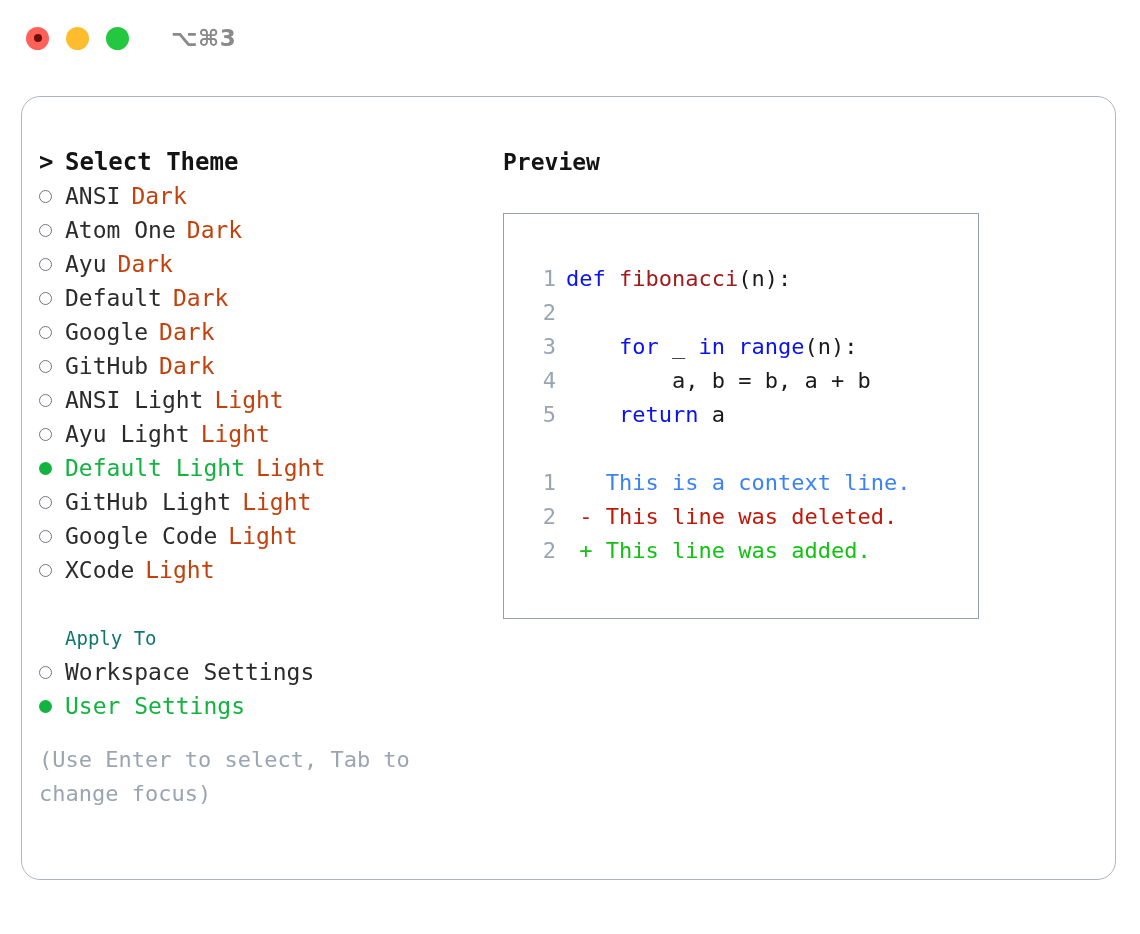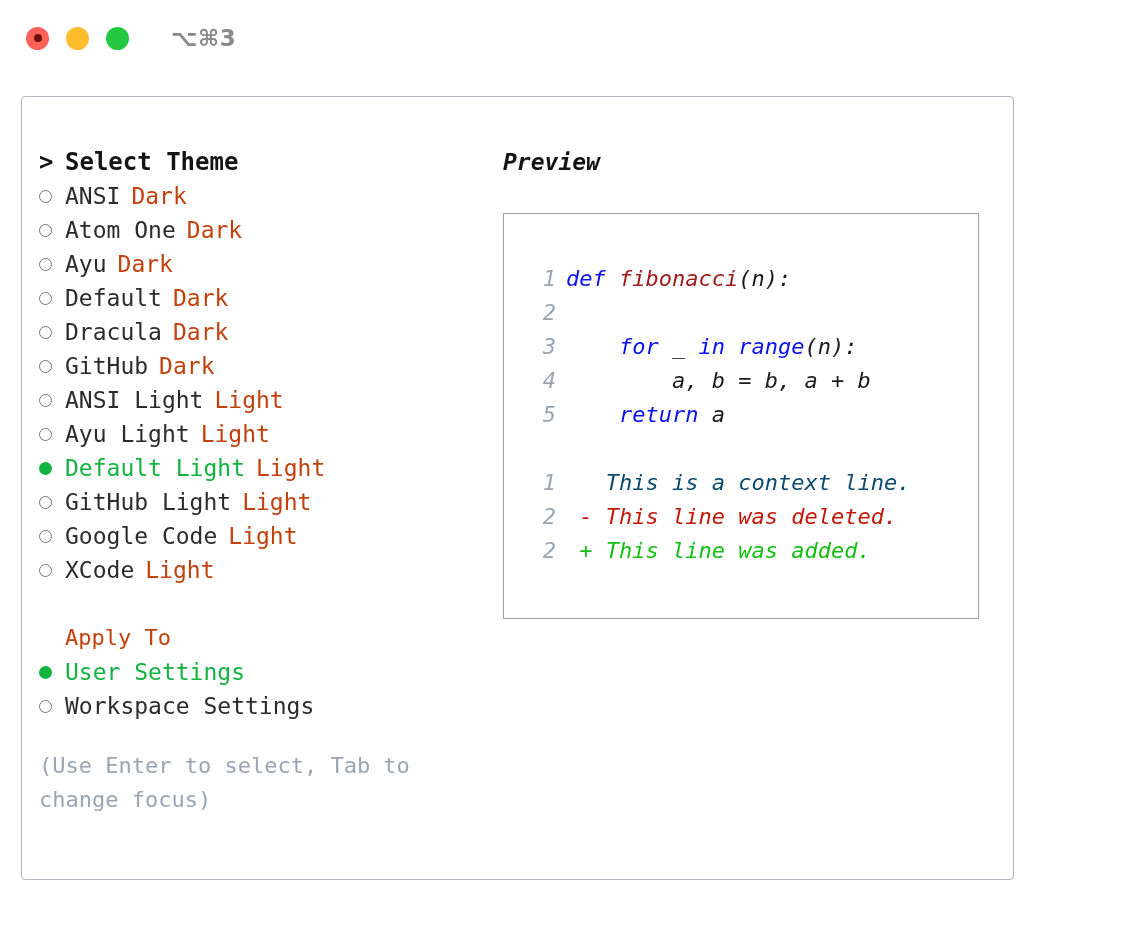--- a/index.html
+++ b/index.html
@@ -64,34 +64,34 @@
     color: #8a8a8a;
     letter-spacing: 0.5px;
     font-family: "DejaVu Sans", "Liberation Sans", sans-serif;
   }
 
   
   .panel {
     position: absolute;
     left: 21px;
     top: 96px;
-    width: 993px;
+    width: 1095px;
     height: 784px;
     border: 1.6px solid #aeb6c2;
-    border-radius: 4px;
+    border-radius: 19px;
     box-sizing: border-box;
     background: #ffffff;
   }
 
   .columns {
     display: flex;
     padding: 48px 0 0 0;
   }
   .col-left  { width: 465px; padding-left: 17px; box-sizing: border-box; }
-  .col-right { flex: 1; padding-left: 16px; box-sizing: border-box; font-style: italic; }
+  .col-right { flex: 1; padding-left: 16px; box-sizing: border-box; }
 
   
   .list-header {
     font-size: 24px;
     font-weight: 700;
     color: #141414;
     line-height: 34px;
     white-space: pre;
   }
   .list-header .caret { display: inline-block; width: 26px; }
@@ -121,29 +121,29 @@
   .opt-label  { color: #2b2b2b; }
   .opt-row.selected .opt-label { color: #12b33f; }
   .opt-tag {
     color: #c2410c;
     margin-left: 11px;
   }
 
   .section-gap { height: 34px; }
 
   .plain-header {
-    font-size: 22px;
-    color: #c2410c;
+    font-size: 19px;
+    color: #0f766e;
     line-height: 34px;
     padding-left: 26px;
     white-space: pre;
   }
 
   .hint {
-    margin-top: 26px;
+    margin-top: 20px;
     font-size: 22px;
     color: #9aa5b1;
     line-height: 34px;
     width: 410px;
     white-space: pre-wrap;
   }
 
   
   .preview-title {
     font-size: 23px;
@@ -172,21 +172,21 @@
     flex: 0 0 34px;
     text-align: right;
     color: #9aa5b1;
     margin-right: 10px;
   }
   .code-blank { height: 34px; }
 
   .tok-kw   { color: #0a12f0; }
   .tok-fn   { color: #a01b1b; }
   .tok-plain{ color: #1a1a1a; }
-  .tok-ctx  { color: #0c4a6e; }
+  .tok-ctx  { color: #3b82f6; }
   .tok-del  { color: #c21807; text-align: right; }
   .tok-add  { color: #13c113; }
 </style>
 </head>
 <body>
 
 <div id="app">
 
   <div class="titlebar">
     <div class="lights">
@@ -202,37 +202,37 @@
 
       <div class="col-left">
 
         <div class="list-header"><span class="caret">&gt;</span><span>Select Theme</span></div>
 
         <div id="theme-list">
             <div class="opt-row"><span class="marker"><span class="dot hollow"></span></span><span class="opt-label">ANSI</span><span class="opt-tag">Dark</span></div>
             <div class="opt-row"><span class="marker"><span class="dot hollow"></span></span><span class="opt-label">Atom One</span><span class="opt-tag">Dark</span></div>
             <div class="opt-row"><span class="marker"><span class="dot hollow"></span></span><span class="opt-label">Ayu</span><span class="opt-tag">Dark</span></div>
             <div class="opt-row"><span class="marker"><span class="dot hollow"></span></span><span class="opt-label">Default</span><span class="opt-tag">Dark</span></div>
-            <div class="opt-row"><span class="marker"><span class="dot hollow"></span></span><span class="opt-label">Dracula</span><span class="opt-tag">Dark</span></div>
+            <div class="opt-row"><span class="marker"><span class="dot hollow"></span></span><span class="opt-label">Google</span><span class="opt-tag">Dark</span></div>
             <div class="opt-row"><span class="marker"><span class="dot hollow"></span></span><span class="opt-label">GitHub</span><span class="opt-tag">Dark</span></div>
             <div class="opt-row"><span class="marker"><span class="dot hollow"></span></span><span class="opt-label">ANSI Light</span><span class="opt-tag">Light</span></div>
             <div class="opt-row"><span class="marker"><span class="dot hollow"></span></span><span class="opt-label">Ayu Light</span><span class="opt-tag">Light</span></div>
             <div class="opt-row selected"><span class="marker"><span class="dot filled"></span></span><span class="opt-label">Default Light</span><span class="opt-tag">Light</span></div>
             <div class="opt-row"><span class="marker"><span class="dot hollow"></span></span><span class="opt-label">GitHub Light</span><span class="opt-tag">Light</span></div>
             <div class="opt-row"><span class="marker"><span class="dot hollow"></span></span><span class="opt-label">Google Code</span><span class="opt-tag">Light</span></div>
             <div class="opt-row"><span class="marker"><span class="dot hollow"></span></span><span class="opt-label">XCode</span><span class="opt-tag">Light</span></div>
           </div>
 
         <div class="section-gap"></div>
 
         <div class="plain-header">Apply To</div>
 
         <div id="apply-list">
+            <div class="opt-row"><span class="marker"><span class="dot hollow"></span></span><span class="opt-label">Workspace Settings</span></div>
             <div class="opt-row selected"><span class="marker"><span class="dot filled"></span></span><span class="opt-label">User Settings</span></div>
-            <div class="opt-row"><span class="marker"><span class="dot hollow"></span></span><span class="opt-label">Workspace Settings</span></div>
           </div>
 
         <div class="hint">(Use Enter to select, Tab to change focus)</div>
       </div>
 
       <div class="col-right">
         <div class="preview-title">Preview</div>
         <div class="preview-box">
           <div id="code-block">
               <div class="code-line"><span class="ln">1</span><span><span class="tok-kw">def </span><span class="tok-fn">fibonacci</span><span class="tok-plain">(n):</span></span></div>

